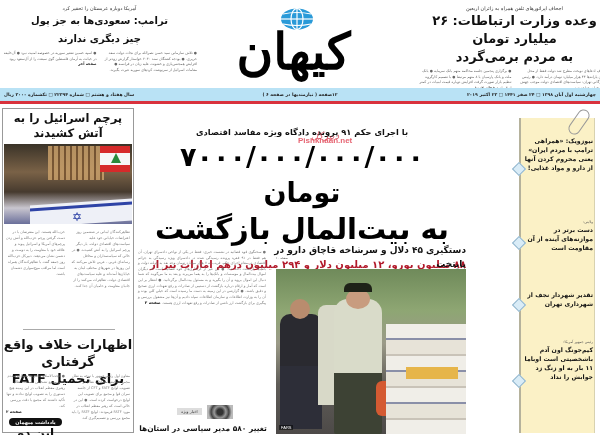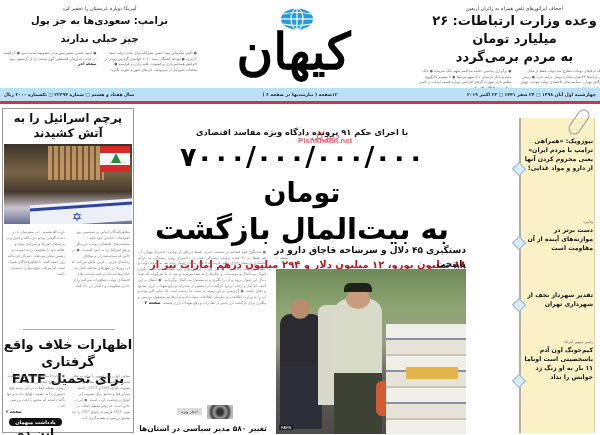--- a/index.html
+++ b/index.html
@@ -78,21 +78,21 @@
   .note-item .src { font-size: 3.5px; font-weight: normal; color: #555; line-height: 5px; display: block; }
   .diamond { position: absolute; left: 41px; width: 10px; height: 10px; background: #d9ecf7; border: 1px solid #8fb4cc; transform: rotate(45deg); }
 </style>
 </head>
 <body>
 
 <div class="top-story" style="left:2px;">
   <div class="kicker">آمریکا دوباره عربستان را تحقیر کرد</div>
   <div class="title">
     <div>ترامپ: سعودی‌ها به جز پول</div>
-    <div>چیز خیلی ندارند</div>
+    <div>چیز دیگری ندارند</div>
   </div>
   <div class="bullets">
     <div>● تلاش سازمانی سید حسن نصرالله برای نجات دولت سعد حریری. ● بودجه کشتگان سند ۲۰۳۰ خواستار گزارش زودتر از افزایش همجنس‌بازی و خشونت علیه زنان در فرانسه ● مقامات اسرائیل از سرنوشت کردهای سوریه عبرت بگیرند.</div>
     <div>
       <span>● اسپه حسین تعقیر سوریه در خصوصه امنیت نبرد ● آل‌خلیفه در خیانت به آرمان فلسطین گوی سبقت را از آل‌سعود ربود</span>
       <span class="pageref">صفحه آخر</span>
     </div>
   </div>
 </div>
 

